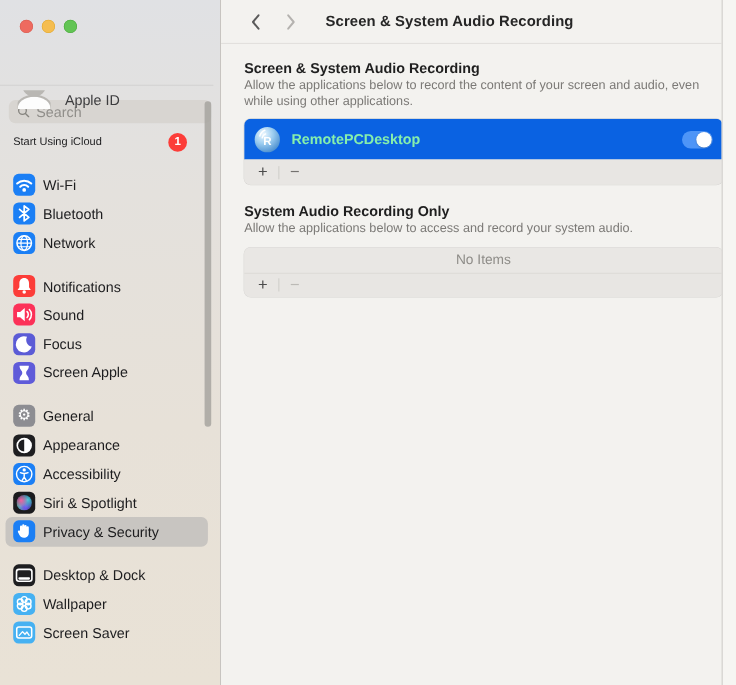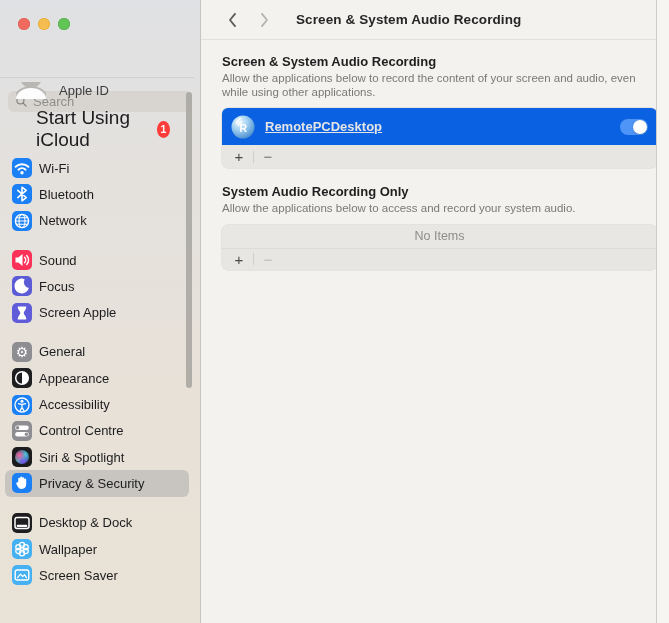--- a/index.html
+++ b/index.html
@@ -42,21 +42,21 @@
 
   .appleid-row { display:flex; align-items:center; gap:13px; margin:2px 0 0 16px; height:20px; }
   .avatar-clip { width:30px; height:17px; overflow:hidden; position:relative; }
   .avatar-clip .head { position:absolute; left:4px; top:-16px; width:22px; height:22px; border-radius:50%; background:#b9b7b3; }
   .avatar-clip .shoulders { position:absolute; left:0px; top:6px; width:30px; height:22px; border-radius:50%;
      background:#fdfdfd; box-shadow:0 0 0 2px #b9b7b3; }
   .appleid-label { font-size:13px; color:#3c3c3e; }
 
   .icloud-row { display:flex; align-items:center; justify-content:space-between;
     margin:16px 12px 0 12px; height:26px; }
-  .icloud-label { font-size:19px; color:#1d1d1f;margin-left:24px; }
+  .icloud-label { font-size:10px; color:#1d1d1f; }
   .badge { width:17px; height:17px; border-radius:50%; background:#fc3d39; color:#fff;
     font-size:10.5px; font-weight:bold; display:flex; align-items:center; justify-content:center; margin-right:12px;}
 
   .side-group { margin-top:13px; padding:0 5px; }
   .side-row { display:flex; align-items:center; gap:7px; height:26.3px;
     padding:0 7px; border-radius:6px;text-align:center; }
   .side-row.selected { background:#c8c5c1; }
   .side-label { font-size:13px; color:#1d1d1f; white-space:nowrap; }
   .tile { width:20px; height:20px; border-radius:5px; flex:0 0 auto;
     display:flex; align-items:center; justify-content:center; overflow:hidden; }
@@ -84,21 +84,21 @@
 
   .content { padding:14px 0 0 21px; }
   .sec-heading { font-size:13px; font-weight:bold; color:#1f1f1f; }
   .sec-desc { margin-top:3px; font-size:11.5px; line-height:13.5px; color:#7b7976; max-width:430px; }
 
   .listbox { width:435px; border-radius:6px; overflow:hidden; margin-top:9px;
     box-shadow:0 0 0 .5px rgba(0,0,0,.12); background:#e8e6e3; }
 
   .app-row { height:37px; display:flex; align-items:center; padding:0 9px 0 8px; }
   .app-row.selected { background:#0a62e2; }
-  .app-name { margin-left:9px; font-size:13px; font-weight:600; color:#e5e5e5; flex:1;text-decoration:underline; }
+  .app-name { margin-left:9px; font-size:13px; font-weight:600; color:#86efac; flex:1; }
   .app-icon { width:26px; height:26px; flex:0 0 auto; }
 
   .toggle { width:28px; height:16px; border-radius:8px; background:#4e95f7; position:relative; flex:0 0 auto; }
   .toggle .knob { position:absolute; top:1px; width:14px; height:14px; border-radius:50%; background:#fff;
      box-shadow:0 .5px 1.5px rgba(0,0,0,.3); }
   .toggle.on .knob { right:1px; }
 
   .list-footer { height:23px; display:flex; align-items:center; background:#e8e6e3; padding-left:6px; }
   .pm-btn { width:22px; height:23px; display:flex; align-items:center; justify-content:center;
      font-size:15px; line-height:1; color:#4b4b4b; }
@@ -170,20 +170,29 @@
                 <circle cx="10" cy="10" r="6.6" fill="none" stroke="#fff" stroke-width="1.4"></circle>
                 <ellipse cx="10" cy="10" rx="3" ry="6.6" fill="none" stroke="#fff" stroke-width="1.1"></ellipse>
                 <path d="M3.5 10 h13 M4.4 6.7 h11.2 M4.4 13.3 h11.2" stroke="#fff" stroke-width="1.1" fill="none"></path>
               </svg>
             </span>
             <span class="side-label">Network</span>
           </div>
         </div>
         <div class="side-group">
           <div class="side-row">
+            <span class="tile" style="background: rgb(252, 61, 57);">
+              <svg viewBox="0 0 20 20">
+                <path d="M10 2.8 c-2.9 0-4.4 2.2-4.4 4.9 v3.4 L4 13.6 h12 l-1.6-2.5 V7.7 C14.4 5 12.9 2.8 10 2.8 z" fill="#fff"></path>
+                <circle cx="10" cy="15.4" r="1.6" fill="#fff"></circle>
+              </svg>
+            </span>
+            <span class="side-label">Notifications</span>
+          </div>
+          <div class="side-row">
             <span class="tile" style="background: rgb(252, 49, 88);">
               <svg viewBox="0 0 20 20">
                 <path d="M3.5 7.6 h2.8 L10.5 4 v12 L6.3 12.4 H3.5 z" fill="#fff"></path>
                 <path d="M12.6 7.3 a3.8 3.8 0 0 1 0 5.4 M14.7 5.4 a6.6 6.6 0 0 1 0 9.2" stroke="#fff" stroke-width="1.4" fill="none" stroke-linecap="round"></path>
               </svg>
             </span>
             <span class="side-label">Sound</span>
           </div>
           <div class="side-row">
             <span class="tile" style="background: rgb(91, 91, 214);">
@@ -220,31 +229,20 @@
           </div>
           <div class="side-row">
             <span class="tile" style="background: rgb(27, 127, 245);">
               <svg viewBox="0 0 20 20">
                 <circle cx="10" cy="10" r="7" fill="none" stroke="#fff" stroke-width="1.3"></circle>
                 <circle cx="10" cy="6.2" r="1.5" fill="#fff"></circle>
                 <path d="M6.5 8.7 c2.3 1 4.7 1 7 0 M10 10.4 v2.3 M10 12.7 l-1.9 3 M10 12.7 l1.9 3" stroke="#fff" stroke-width="1.3" fill="none" stroke-linecap="round"></path>
               </svg>
             </span>
             <span class="side-label">Accessibility</span>
-          </div>
-          <div class="side-row">
-            <span class="tile" style="background: rgb(141, 141, 146);">
-              <svg viewBox="0 0 20 20">
-                <rect x="3.2" y="4.5" width="13.6" height="4.6" rx="2.3" fill="#fff"></rect>
-                <circle cx="5.6" cy="6.8" r="1.7" fill="#8d8d92"></circle>
-                <rect x="3.2" y="10.9" width="13.6" height="4.6" rx="2.3" fill="#fff"></rect>
-                <circle cx="14.4" cy="13.2" r="1.7" fill="#8d8d92"></circle>
-              </svg>
-            </span>
-            <span class="side-label">Control Centre</span>
           </div>
           <div class="side-row">
             <span class="tile" style="background: rgb(27, 27, 29);">
               <span class="siri-orb"></span>
             </span>
             <span class="side-label">Siri &amp; Spotlight</span>
           </div>
           <div class="side-row selected">
             <span class="tile" style="background: rgb(27, 127, 245);">
               <svg viewBox="0 0 20 20">

